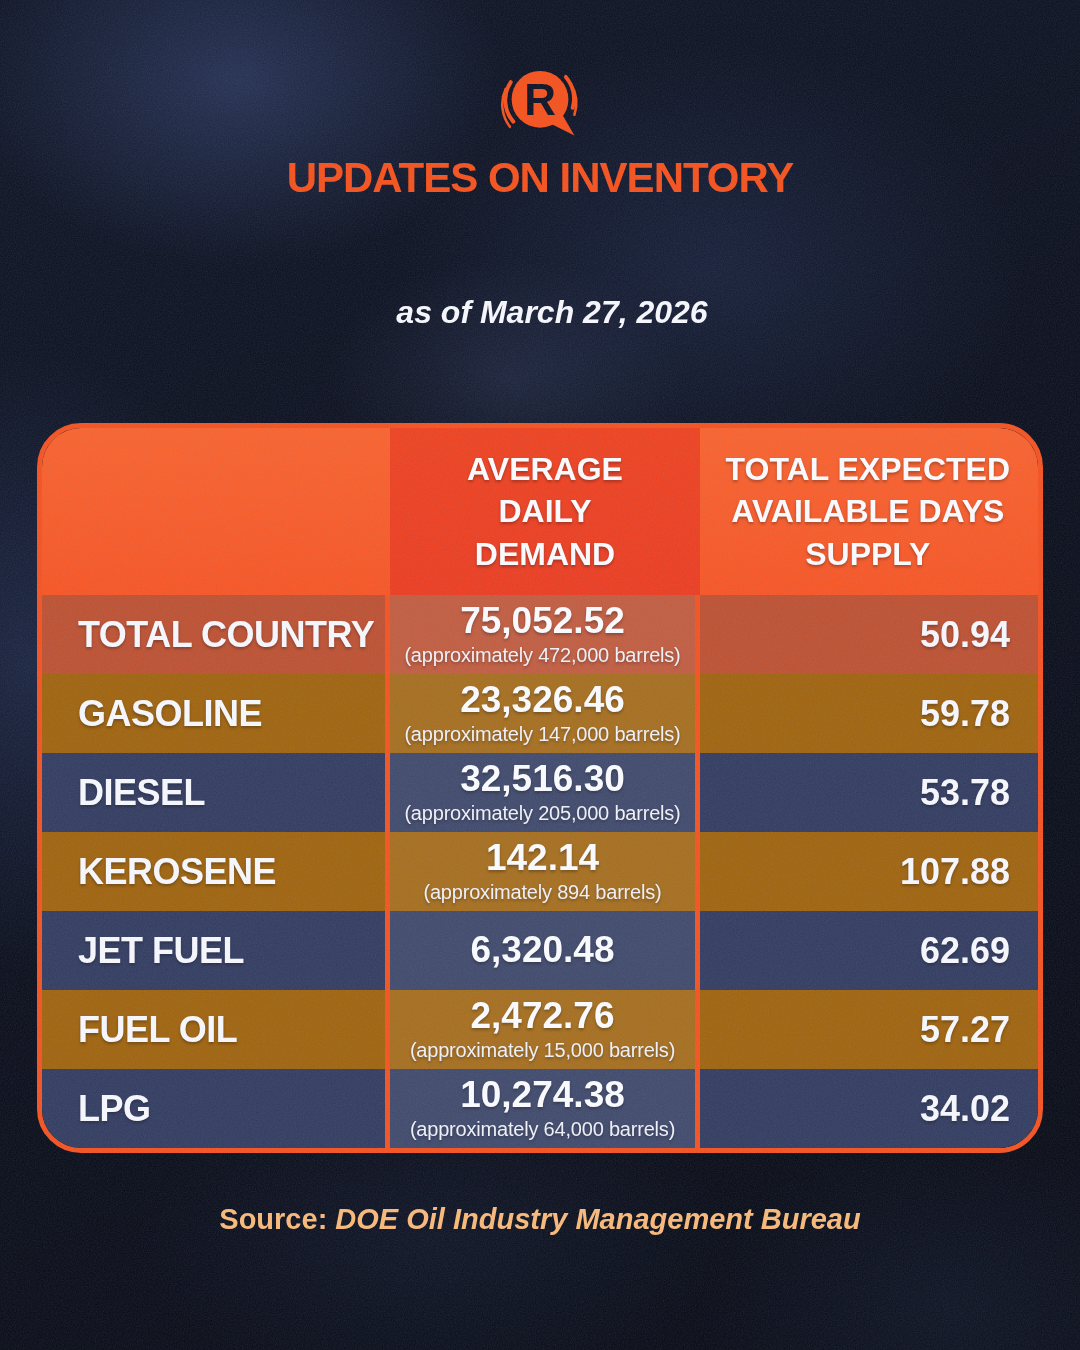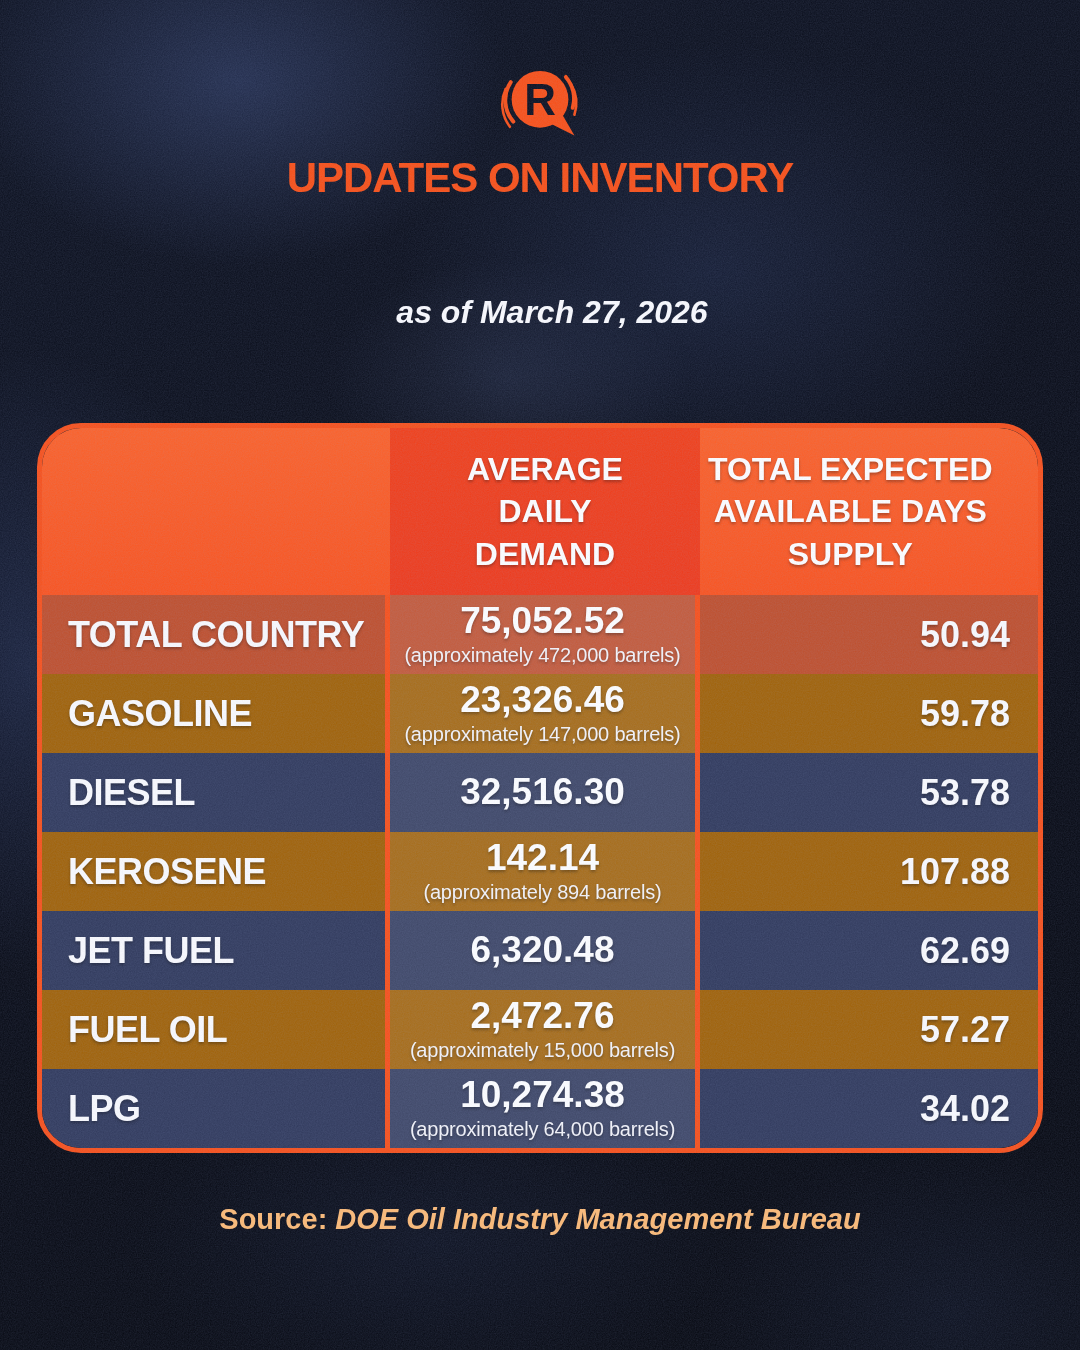--- a/index.html
+++ b/index.html
@@ -72,21 +72,21 @@
   .head-label { font-size:32px; font-weight:bold; line-height:1.32; color:#fff; }
   .head-label span { display:block; }
 
   
   .row-hi .cell { background:#bf4f2c; }
   .row-a  .cell { background:#a16207; }
   .row-b  .cell { background:#313a5c; }
   .trow.data .c1, .trow.data .c2 { border-right:5px solid #f85019; }
   .trow.data .c2 { background-image:linear-gradient(rgba(255,255,255,0.07), rgba(255,255,255,0.07)); }
 
-  .c1.cell { padding-left:26px;align-items:center; }
+  .c1.cell { padding-left:36px;align-items:center; }
   .c2.cell { flex-direction:column; justify-content:center; text-align:center; }
   .c3.cell { justify-content:flex-end; padding-right:28px; }
 
   .product { font-size:36px; font-weight:bold; letter-spacing:-0.5px; color:#fbfbfd; }
   .demand-num { font-size:37px; font-weight:bold; color:#fff; line-height:1.05; }
   .approx { font-size:20px; letter-spacing:-0.2px; color:#f4f4f8; white-space:nowrap; margin-top:3px; }
   .days { font-size:36px; font-weight:bold; color:#fbfbfd; }
 
   
   .source {
@@ -123,21 +123,21 @@
 
       <div class="trow header">
         <div class="cell head c1"></div>
         <div class="cell head c2">
           <div class="head-label">
             <span>AVERAGE</span>
             <span>DAILY</span>
             <span>DEMAND</span>
           </div>
         </div>
-        <div class="cell head c3" style="justify-content:flex-start;padding-left:8px;">
+        <div class="cell head c3" style="justify-content:flex-end;">
           <div class="head-label">
             <span>TOTAL EXPECTED</span>
             <span>AVAILABLE DAYS</span>
             <span>SUPPLY</span>
           </div>
         </div>
       </div>
 
       <div class="trow data row-hi">
         <div class="cell c1">
@@ -164,20 +164,21 @@
             <span class="days">59.78</span>
           </div>
       </div>
 
       <div class="trow data row-b">
         <div class="cell c1">
             <span class="product">DIESEL</span>
           </div>
         <div class="cell c2">
           <span class="demand-num">32,516.30</span>
+          <span class="approx">(approximately 205,000 barrels)</span>
         </div>
         <div class="cell c3">
             <span class="days">53.78</span>
           </div>
       </div>
 
       <div class="trow data row-a">
         <div class="cell c1">
             <span class="product">KEROSENE</span>
           </div>

